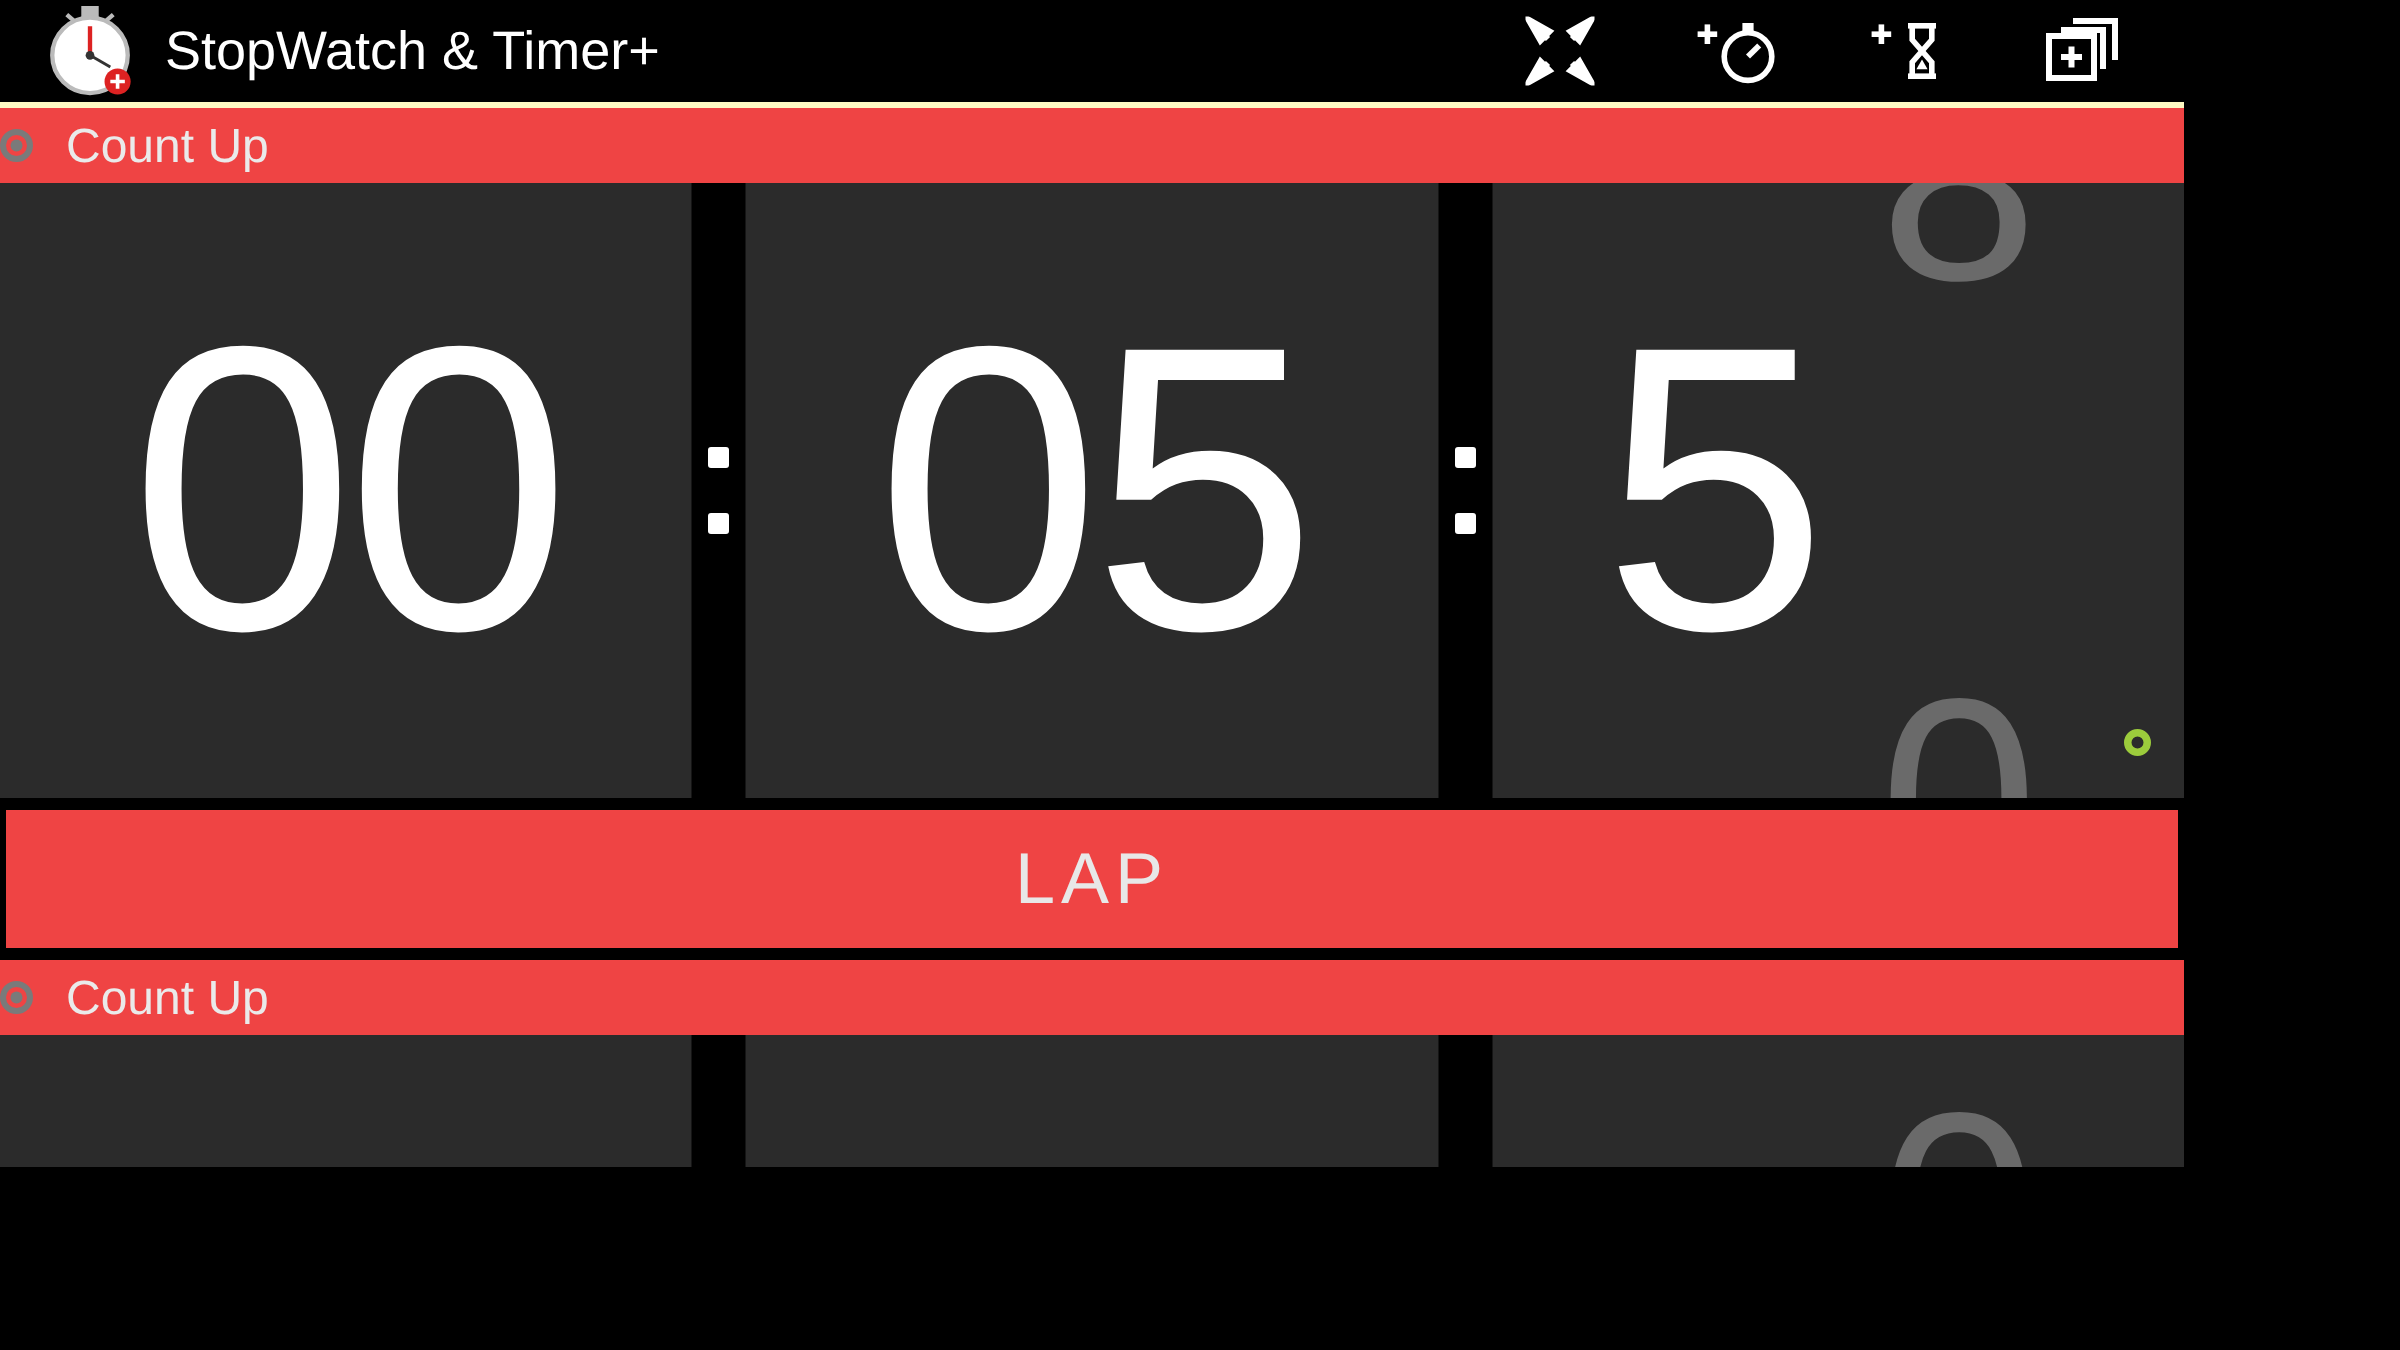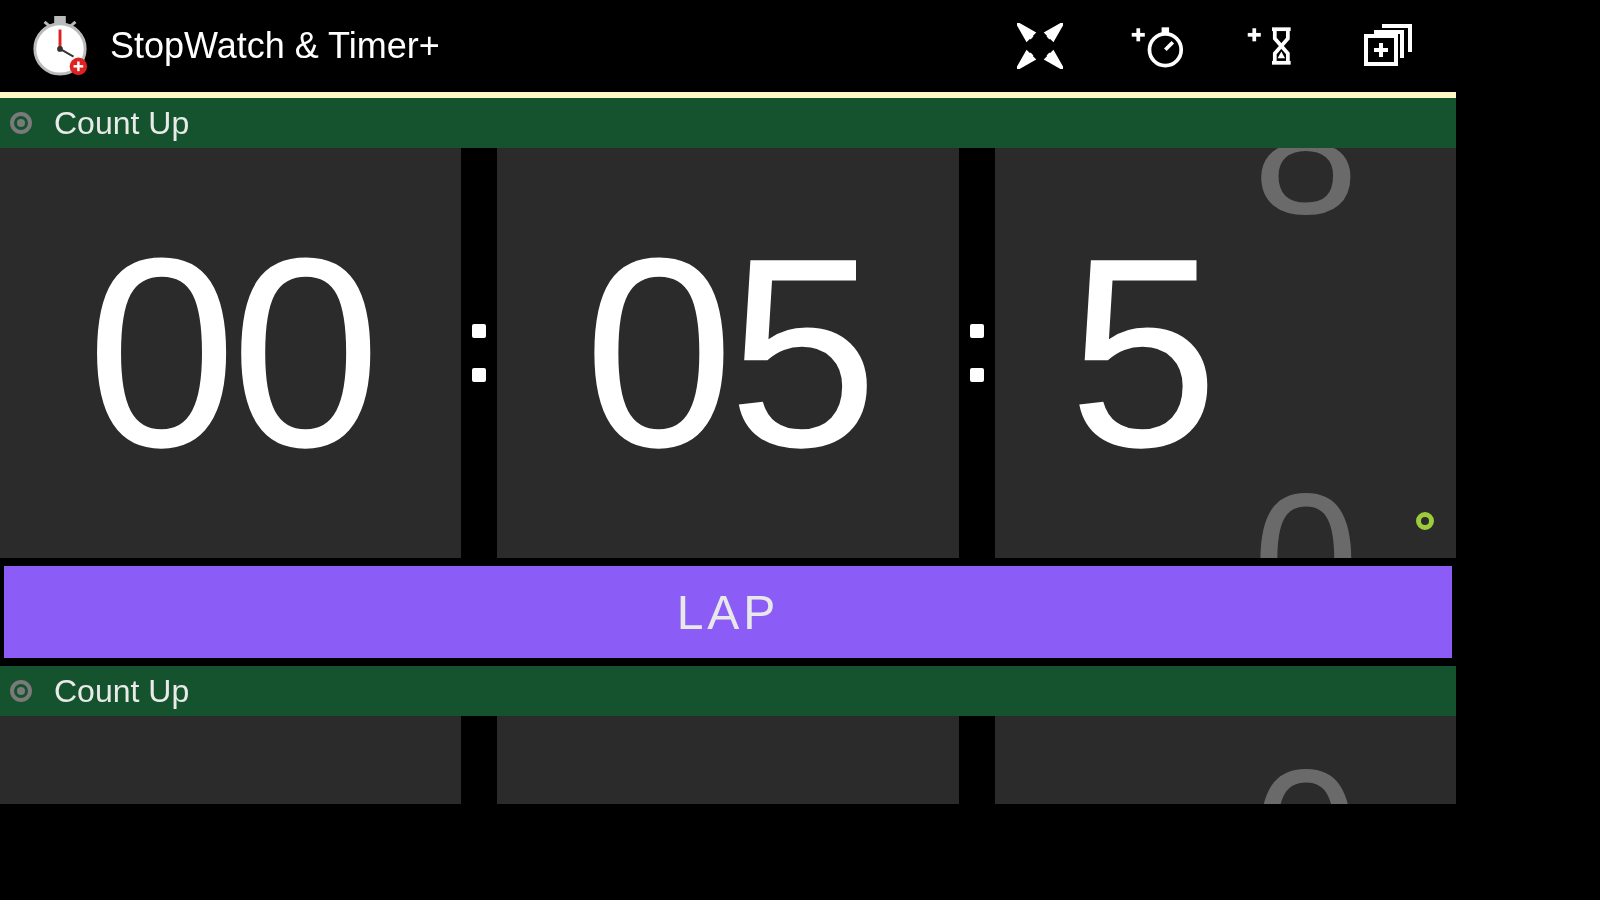--- a/index.html
+++ b/index.html
@@ -5,25 +5,25 @@
   * { margin: 0; padding: 0; box-sizing: border-box; }
   html, body {
     width: 1456px;
     height: 816px;
     background: #000;
     font-family: -apple-system, "Helvetica Neue", Arial, sans-serif;
     color: #fff;
     overflow: hidden;
   }
   .topbar {
-    height: 98px;
+    height: 72px;
     display: flex;
     align-items: center;
     padding: 0 20px 0 30px;
-    border-bottom: 6px solid #fef9c3;
+    border-bottom: 4px solid #fef9c3;
   }
   .app-icon {
     width: 60px; height: 60px;
     margin-right: 20px;
     display: flex; align-items: center; justify-content: center;
   }
   .app-title {
     font-size: 36px;
     font-weight: 400;
     color: #fff;
@@ -36,22 +36,21 @@
   }
   .action-btn {
     width: 56px; height: 56px;
     display: flex; align-items: center; justify-content: center;
     cursor: pointer;
   }
   .section-header {
     height: 50px;
     display: flex;
     align-items: center;
-    padding-left: 10px;
-    background: #14532d;
+    background: #ef4444;
   }
   .radio-dot {
     width: 22px; height: 22px;
     border: 4px solid #7a7a7a;
     border-radius: 50%;
     margin-right: 22px;
     display: flex; align-items: center; justify-content: center;
     cursor: pointer;
   }
   .radio-dot.on::after {
@@ -130,21 +129,21 @@
     border-radius: 50%;
   }
   .buttons-row {
     display: flex;
     gap: 10px;
     height: 108px;
     padding: 8px 4px;
   }
   .big-btn {
     flex: 1;
-    background: #8b5cf6;
+    background: #ef4444;
     display: flex;
     align-items: center;
     justify-content: center;
     font-size: 48px;
     font-weight: 300;
     letter-spacing: 4px;
     color: #e8e8e8;
     cursor: pointer;
   }
   .digits-row.second {

